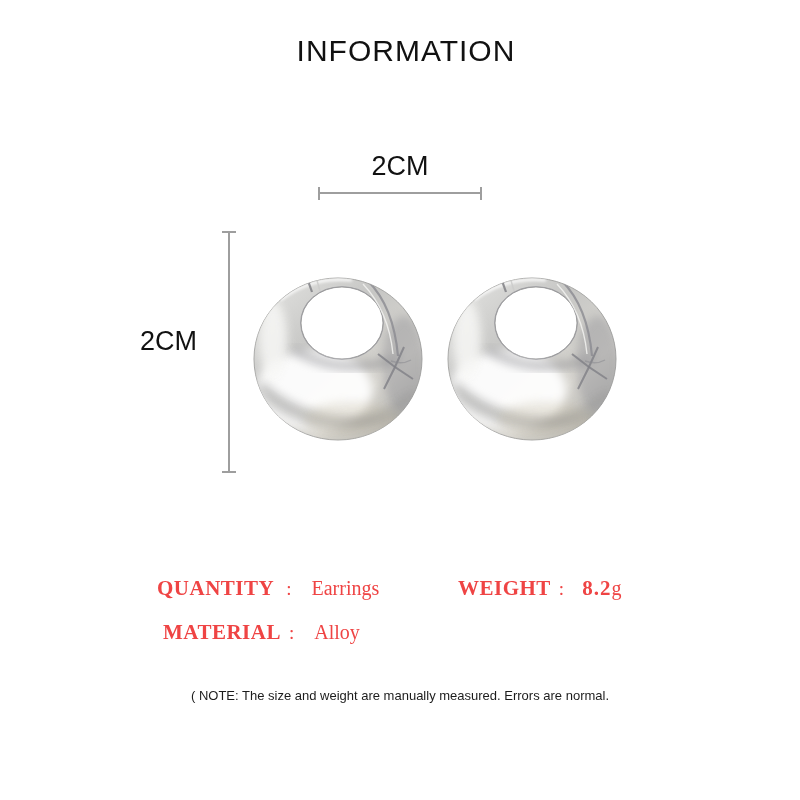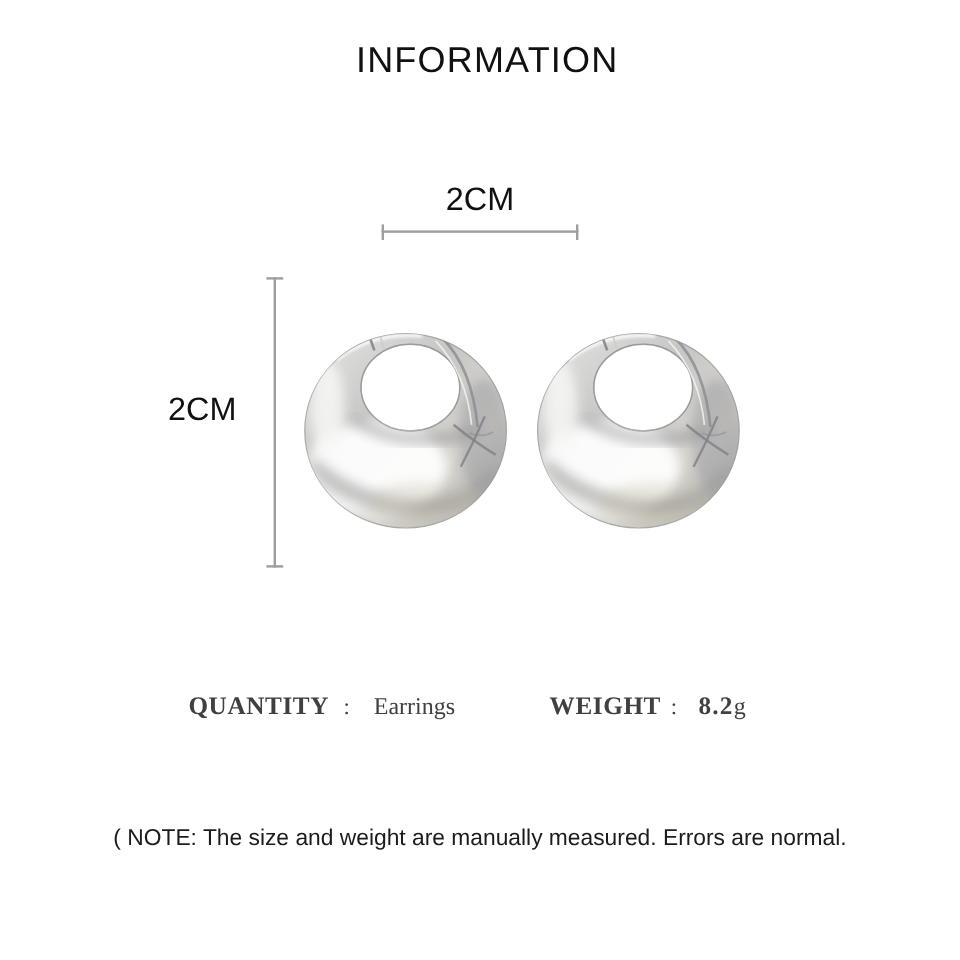--- a/index.html
+++ b/index.html
@@ -73,21 +73,21 @@
   .earrings-svg {
     position: absolute;
     left: 250px; top: 268px;
   }
   
   .spec {
     position: absolute;
     font-family: "Liberation Serif", serif;
     font-size: 20px;
     white-space: nowrap;
-    color: #404040;
+    color: #ef4444;
   }
   .spec .lab {
     font-weight: bold;
     font-size: 21px;
     letter-spacing: 0.5px;
   }
   .spec .sep {
     display: inline-block;
     margin: 0 20px 0 12px;
     font-size: 19px;
@@ -95,21 +95,21 @@
   .spec .val { font-size: 20px; }
   .spec .val-bold { font-weight: bold; font-size: 21px; letter-spacing: 1px; margin-top: 31px; }
   .spec-quantity { left: 157px; top: 576px; }
   .spec-weight   { left: 458px; top: 576px; }
   .spec-material { left: 163px; top: 620px; }
   
   .note-line {
     position: absolute;
     left: 0; right: 0;
     text-align: center;
-    font-size: 19px;
+    font-size: 13px;
     color: #1c1c1c;
   }
   .note-line-1 { top: 688px; }
   .note-line-2 { top: 722px; }
 </style>
 </head>
 <body>
 
 <div class="page">
 
@@ -180,16 +180,19 @@
   </svg>
 
   <div class="spec spec-quantity">
     <span class="lab">QUANTITY</span><span class="sep">:</span><span class="val">Earrings</span>
   </div>
 
   <div class="spec spec-weight">
     <span class="lab">WEIGHT</span><span class="sep" style="margin:0 18px 0 8px">:</span><span class="val-bold">8.2</span><span class="val">g</span>
   </div>
 
+  <div class="spec spec-material">
+    <span class="lab">MATERIAL</span><span class="sep" style="margin:0 20px 0 8px">:</span><span class="val">Alloy</span>
+  </div>
 
   <div class="note-line note-line-1">( NOTE: The size and weight are manually measured. Errors are normal.</div>
 
 </div>
 
 </body></html>

